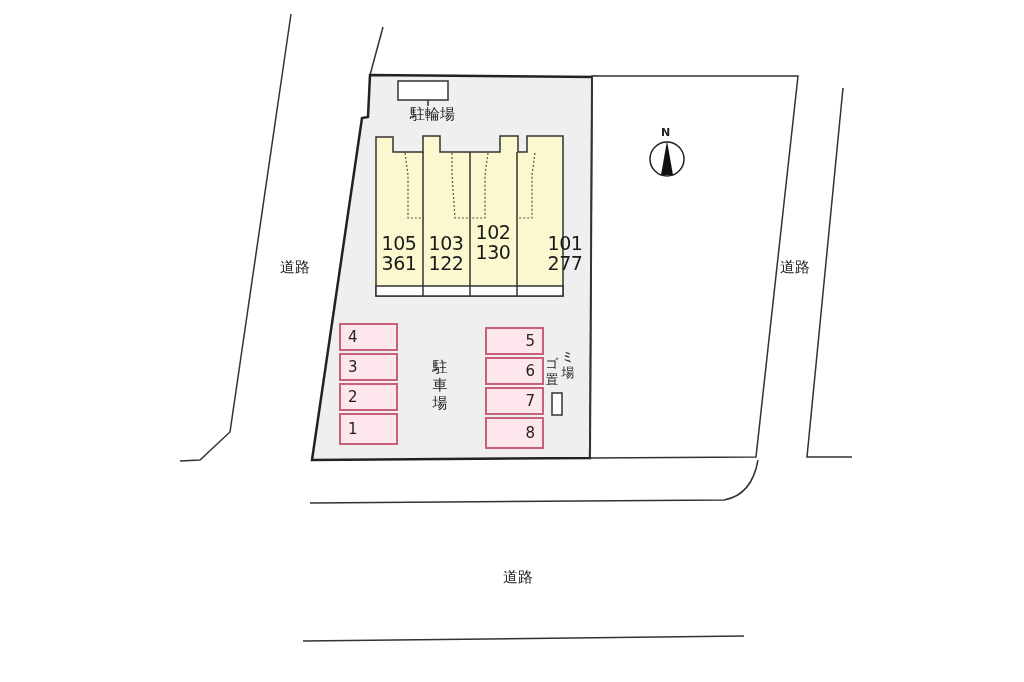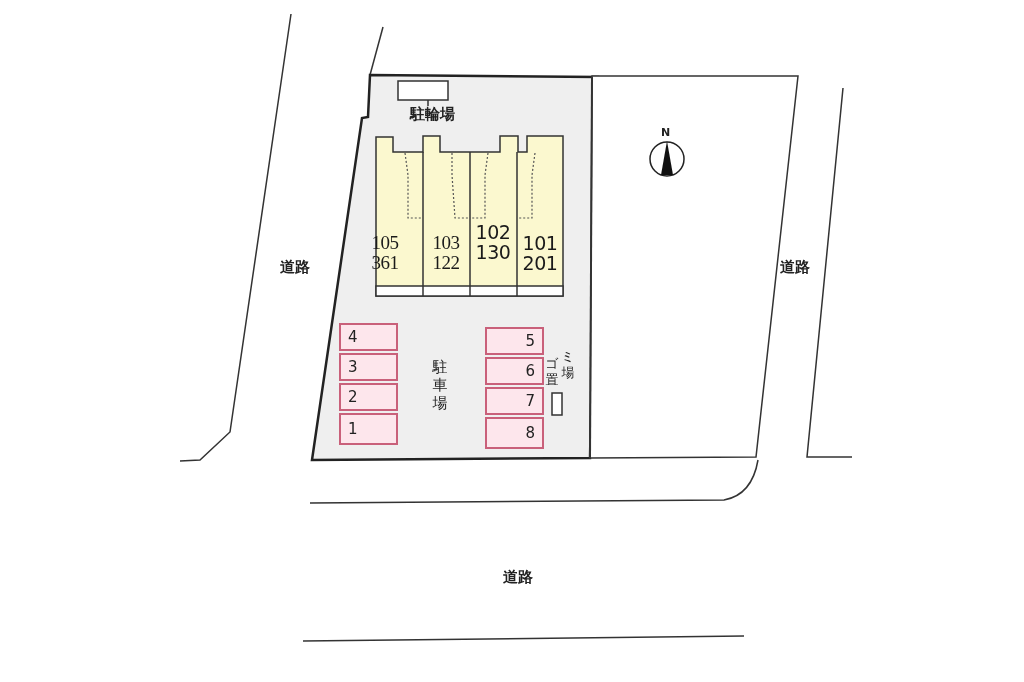--- a/index.html
+++ b/index.html
@@ -1,19 +1,19 @@
 <!DOCTYPE html>
 <html><head>
 <meta charset="utf-8">
 <style>
   html, body { margin: 0; padding: 0; background: #ffffff; }
   body { width: 1024px; height: 682px; position: relative; overflow: hidden;
          font-family: "DejaVu Sans", "Liberation Sans", sans-serif; }
   svg.map { position: absolute; left: 0; top: 0; }
-  .lbl { position: absolute; color: #222; font-size: 15px; line-height: 1; white-space: nowrap; font-weight: bold; }
+  .lbl { position: absolute; color: #222; font-size: 15px; line-height: 1; white-space: nowrap; }
   .unit-lbl { position: absolute; font-size: 19px; line-height: 20px; color: #1a1a1a; text-align: center; width: 44px; letter-spacing: -0.5px; }
   .slot { position: absolute; width: 59px; height: 28px; box-sizing: border-box; font-size: 15px; color: #222; display: flex; align-items: center; }
   .slot.left { padding-left: 7px; justify-content: flex-start; }
   .slot.right { padding-right: 7px; justify-content: flex-end; }
   .vtext { position: absolute; font-size: 15px; line-height: 18px; width: 16px; text-align: center; color: #222; }
 </style>
 </head>
 <body>
 
 <svg class="map" width="1024" height="682" viewBox="0 0 1024 682">
@@ -54,24 +54,24 @@
   <rect x="552" y="393" width="10" height="22" fill="#fff" stroke="#333" stroke-width="1.5"></rect>
 
   <g>
     <circle cx="667" cy="159" r="17" fill="none" stroke="#222" stroke-width="1.5"></circle>
     <polygon points="667,141 661,175 673,175" fill="#111"></polygon>
   </g>
 </svg>
 
 <div class="lbl" style="left:410px;top:107px;">駐輪場</div>
 
-<div class="unit-lbl" style="left:363px;top:233px;font-family:Liberation Serif, serif;"><span>105</span><br><span>361</span></div>
-<div class="unit-lbl" style="left:424px;top:233px;font-family:Liberation Serif, serif;"><span>103</span><br><span>122</span></div>
+<div class="unit-lbl" style="left:377px;top:233px;"><span>105</span><br><span>361</span></div>
+<div class="unit-lbl" style="left:424px;top:233px;"><span>103</span><br><span>122</span></div>
 <div class="unit-lbl" style="left:471px;top:222px;"><span>102</span><br><span>130</span></div>
-<div class="unit-lbl" style="left:518px;top:233px;"><span>101</span><br><span>201</span></div>
+<div class="unit-lbl" style="left:543px;top:233px;"><span>101</span><br><span>277</span></div>
 
 <div class="slot left" style="left:339px;top:323px;background:#fde6ec;border:2px solid #c9607a;">4</div>
 <div class="slot left" style="left:339px;top:353px;background:#fde6ec;border:2px solid #c9607a;">3</div>
 <div class="slot left" style="left:339px;top:383px;background:#fde6ec;border:2px solid #c9607a;">2</div>
 <div class="slot left" style="left:339px;top:413px;background:#fde6ec;border:2px solid #c9607a;height:32px;">1</div>
 
 <div class="slot right" style="left:485px;top:327px;background:#fde6ec;border:2px solid #c9607a;">5</div>
 <div class="slot right" style="left:485px;top:357px;background:#fde6ec;border:2px solid #c9607a;">6</div>
 <div class="slot right" style="left:485px;top:387px;background:#fde6ec;border:2px solid #c9607a;">7</div>
 <div class="slot right" style="left:485px;top:417px;background:#fde6ec;border:2px solid #c9607a;height:32px;">8</div>

